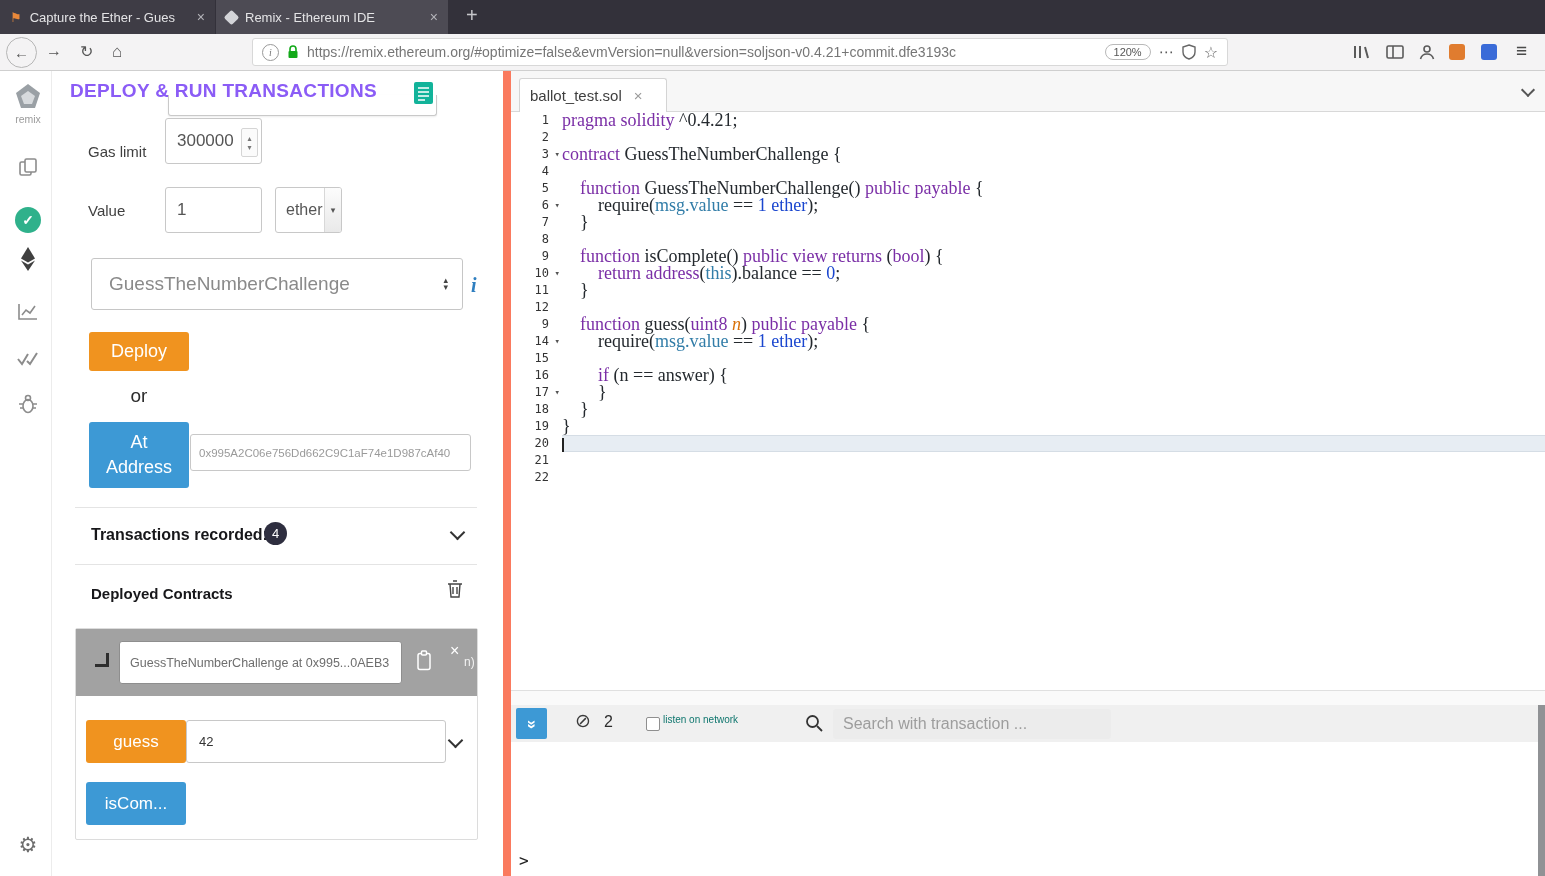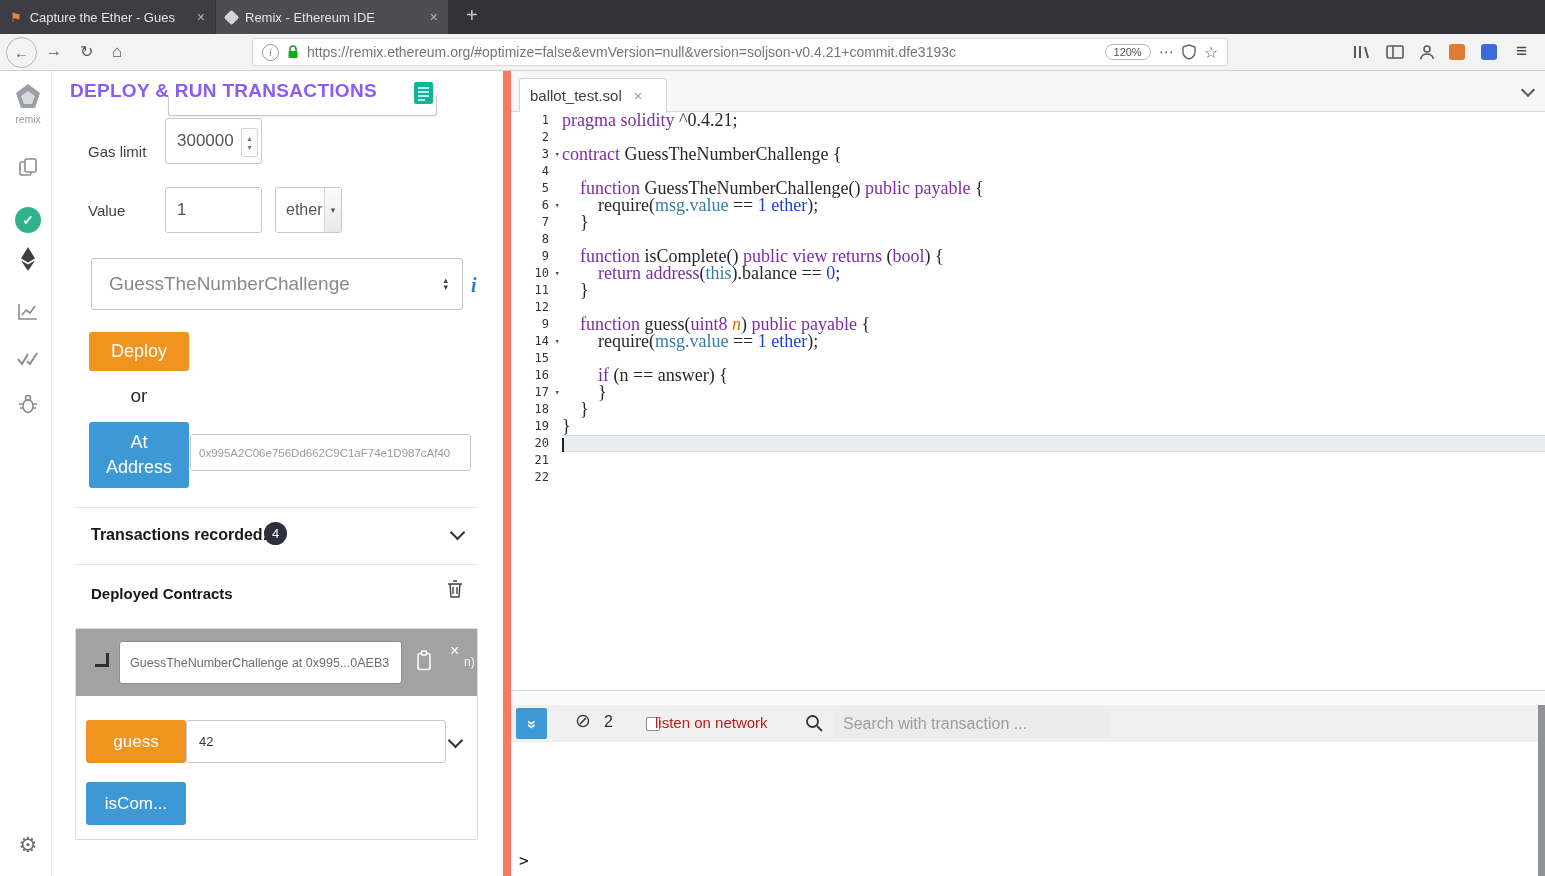--- a/index.html
+++ b/index.html
@@ -139,21 +139,21 @@
   .terminal{position:absolute;left:511px;top:690px;right:0;bottom:0;background:#fff;border-top:1px solid #e0e0e0;box-sizing:border-box;}
   .term-drag{position:absolute;top:0;left:0;right:0;height:14px;background:#fafafa;}
   .term-bar{position:absolute;top:14px;left:0;right:0;height:37px;background:#f0f0f0;}
   .term-toggle{position:absolute;left:5px;top:3px;width:31px;height:31px;background:var(--blue,#3d99d5);border-radius:2px;
                color:#fff;display:flex;align-items:center;justify-content:center;}
   .dbl{transform:rotate(90deg);font-size:16px;font-weight:bold;letter-spacing:-1px;}
   .term-clear{position:absolute;left:64px;top:4px;font-size:19px;color:#3a3a3a;}
   .term-count{position:absolute;left:93px;top:8px;font-size:16px;color:#2c2c2c;}
   .term-cb{position:absolute;left:135px;top:12px;width:14px;height:14px;border:1.5px solid #8f8f8f;border-radius:2px;
            background:#fff;box-sizing:border-box;}
-  .term-listen{position:absolute;left:144px;top:9px;font-size:15px;color:#b91c1c;}
+  .term-listen{position:absolute;left:152px;top:9px;font-size:10px;color:#0f766e;}
   .term-mag{position:absolute;left:294px;top:9px;}
   .term-search{position:absolute;left:322px;top:4px;width:278px;height:30px;background:#ececec;border:none;border-radius:3px;
                font-family:inherit;font-size:16px;color:#555;padding:0 10px;box-sizing:border-box;outline:none;}
   .term-search::placeholder{color:#9d9d9d;}
   .term-body{position:absolute;top:51px;left:0;right:7px;bottom:0;background:#fff;}
   .prompt{position:absolute;left:8px;bottom:6px;font-family:"DejaVu Sans Mono","Liberation Mono",monospace;font-size:16px;color:#222;}
   .term-scroll{position:absolute;right:0;top:14px;bottom:0;width:7px;background:#909295;}
 </style>
 </head>
 <body>

